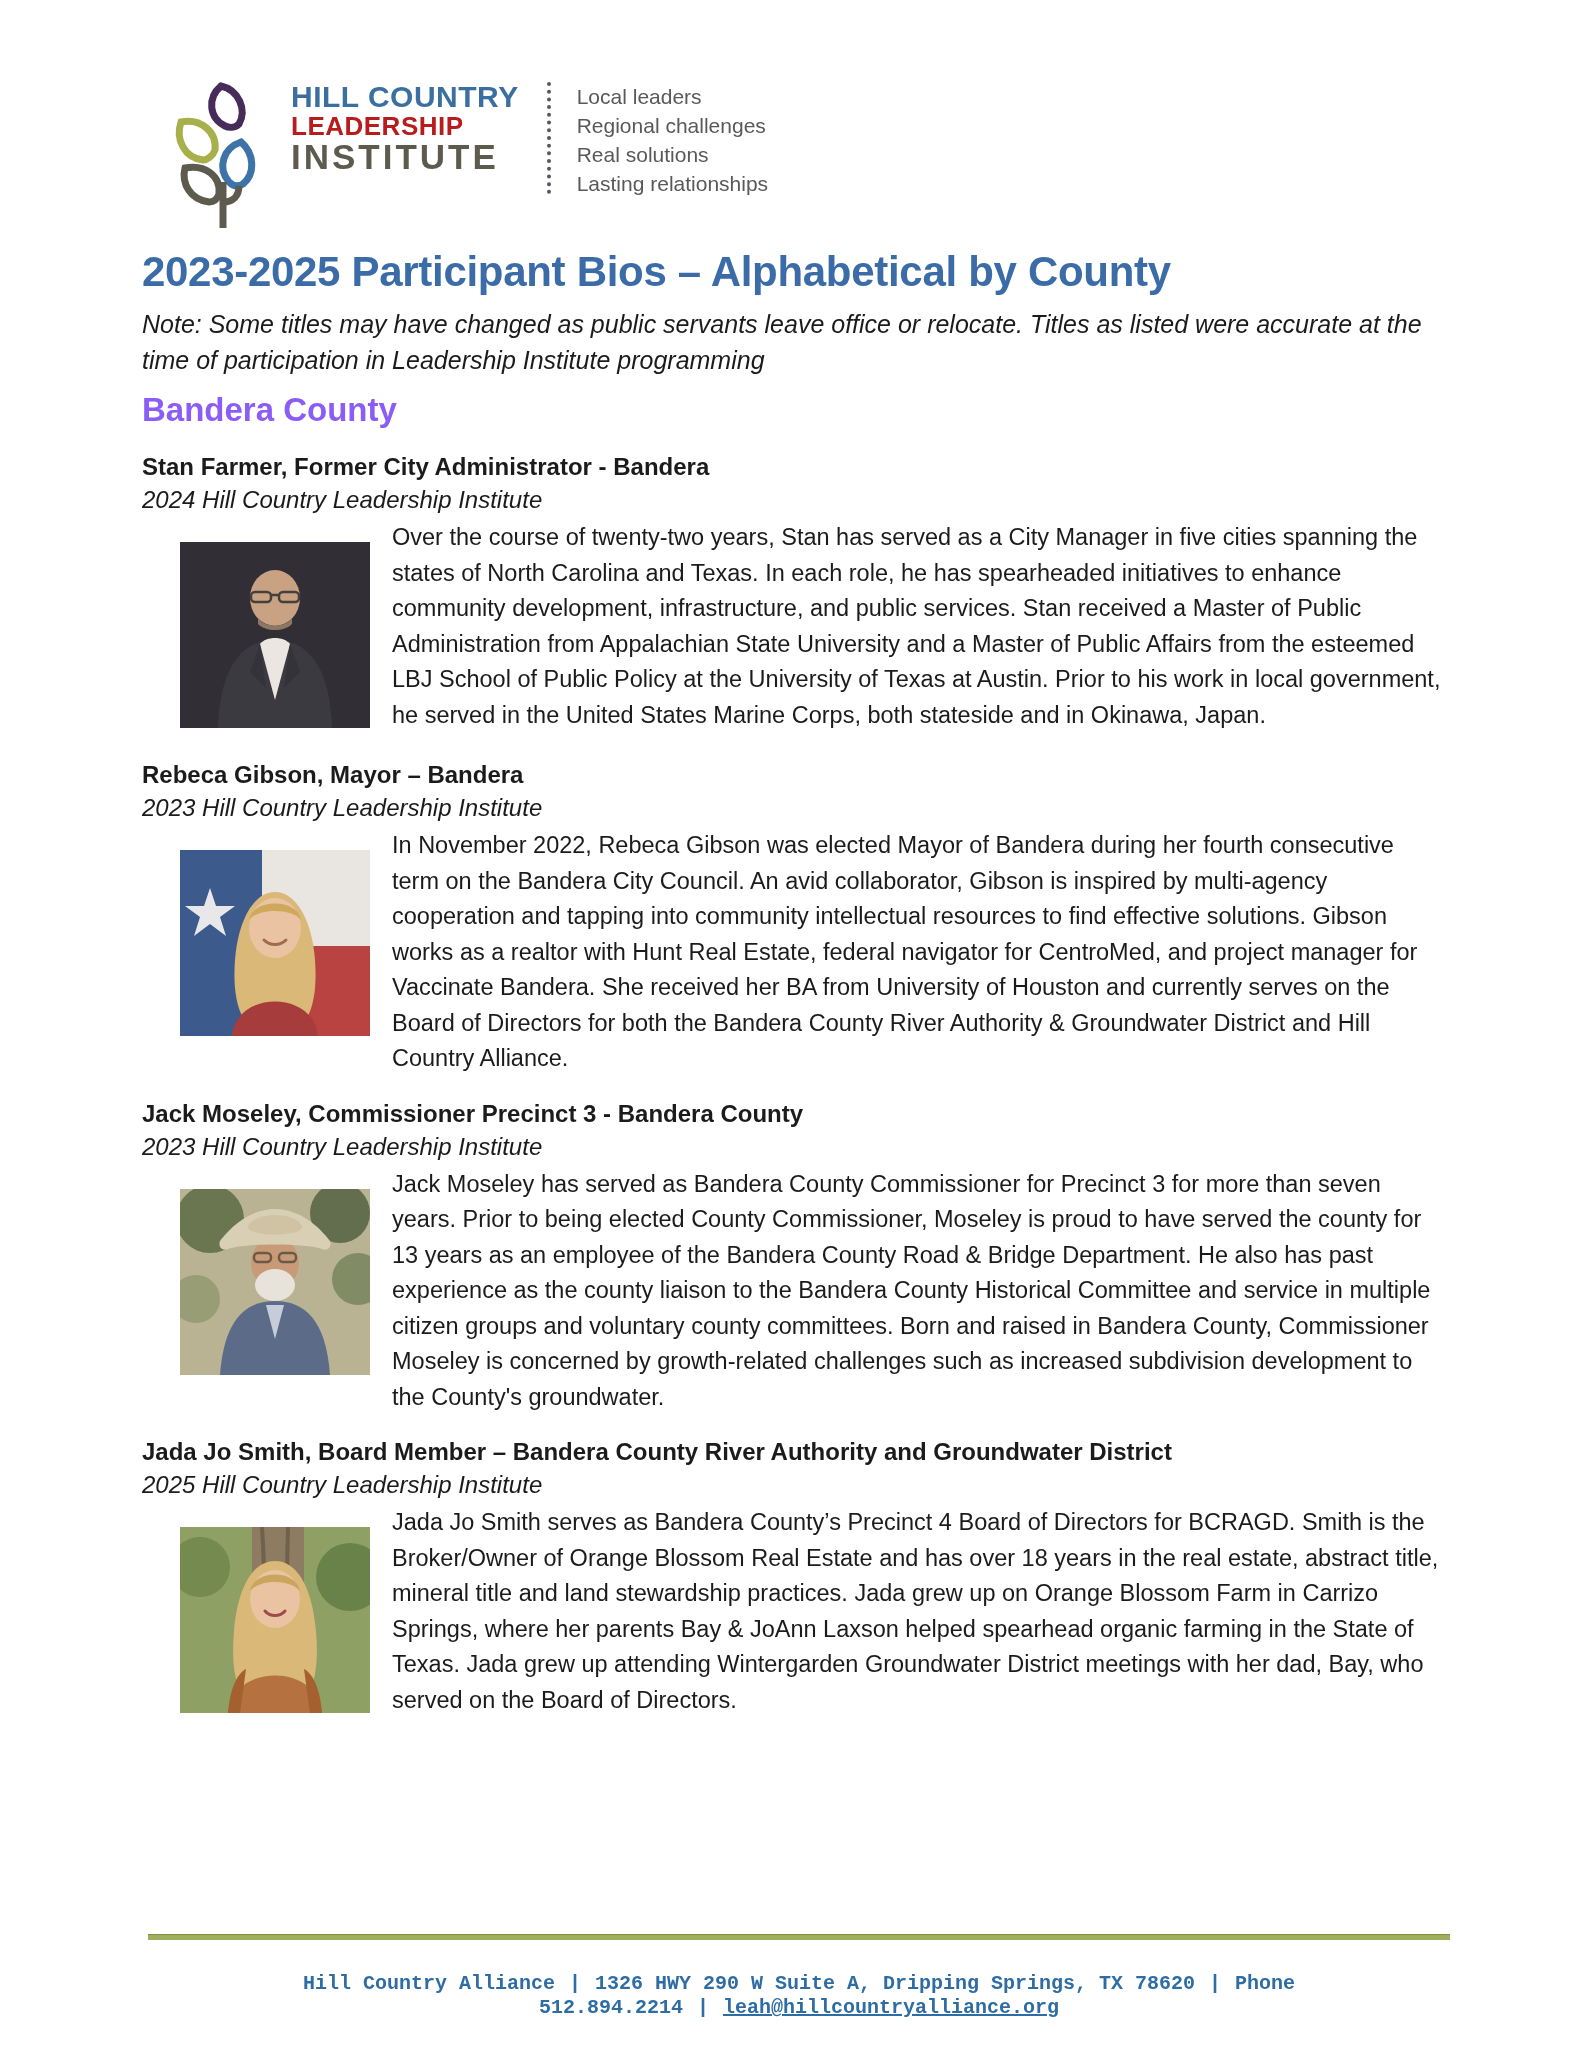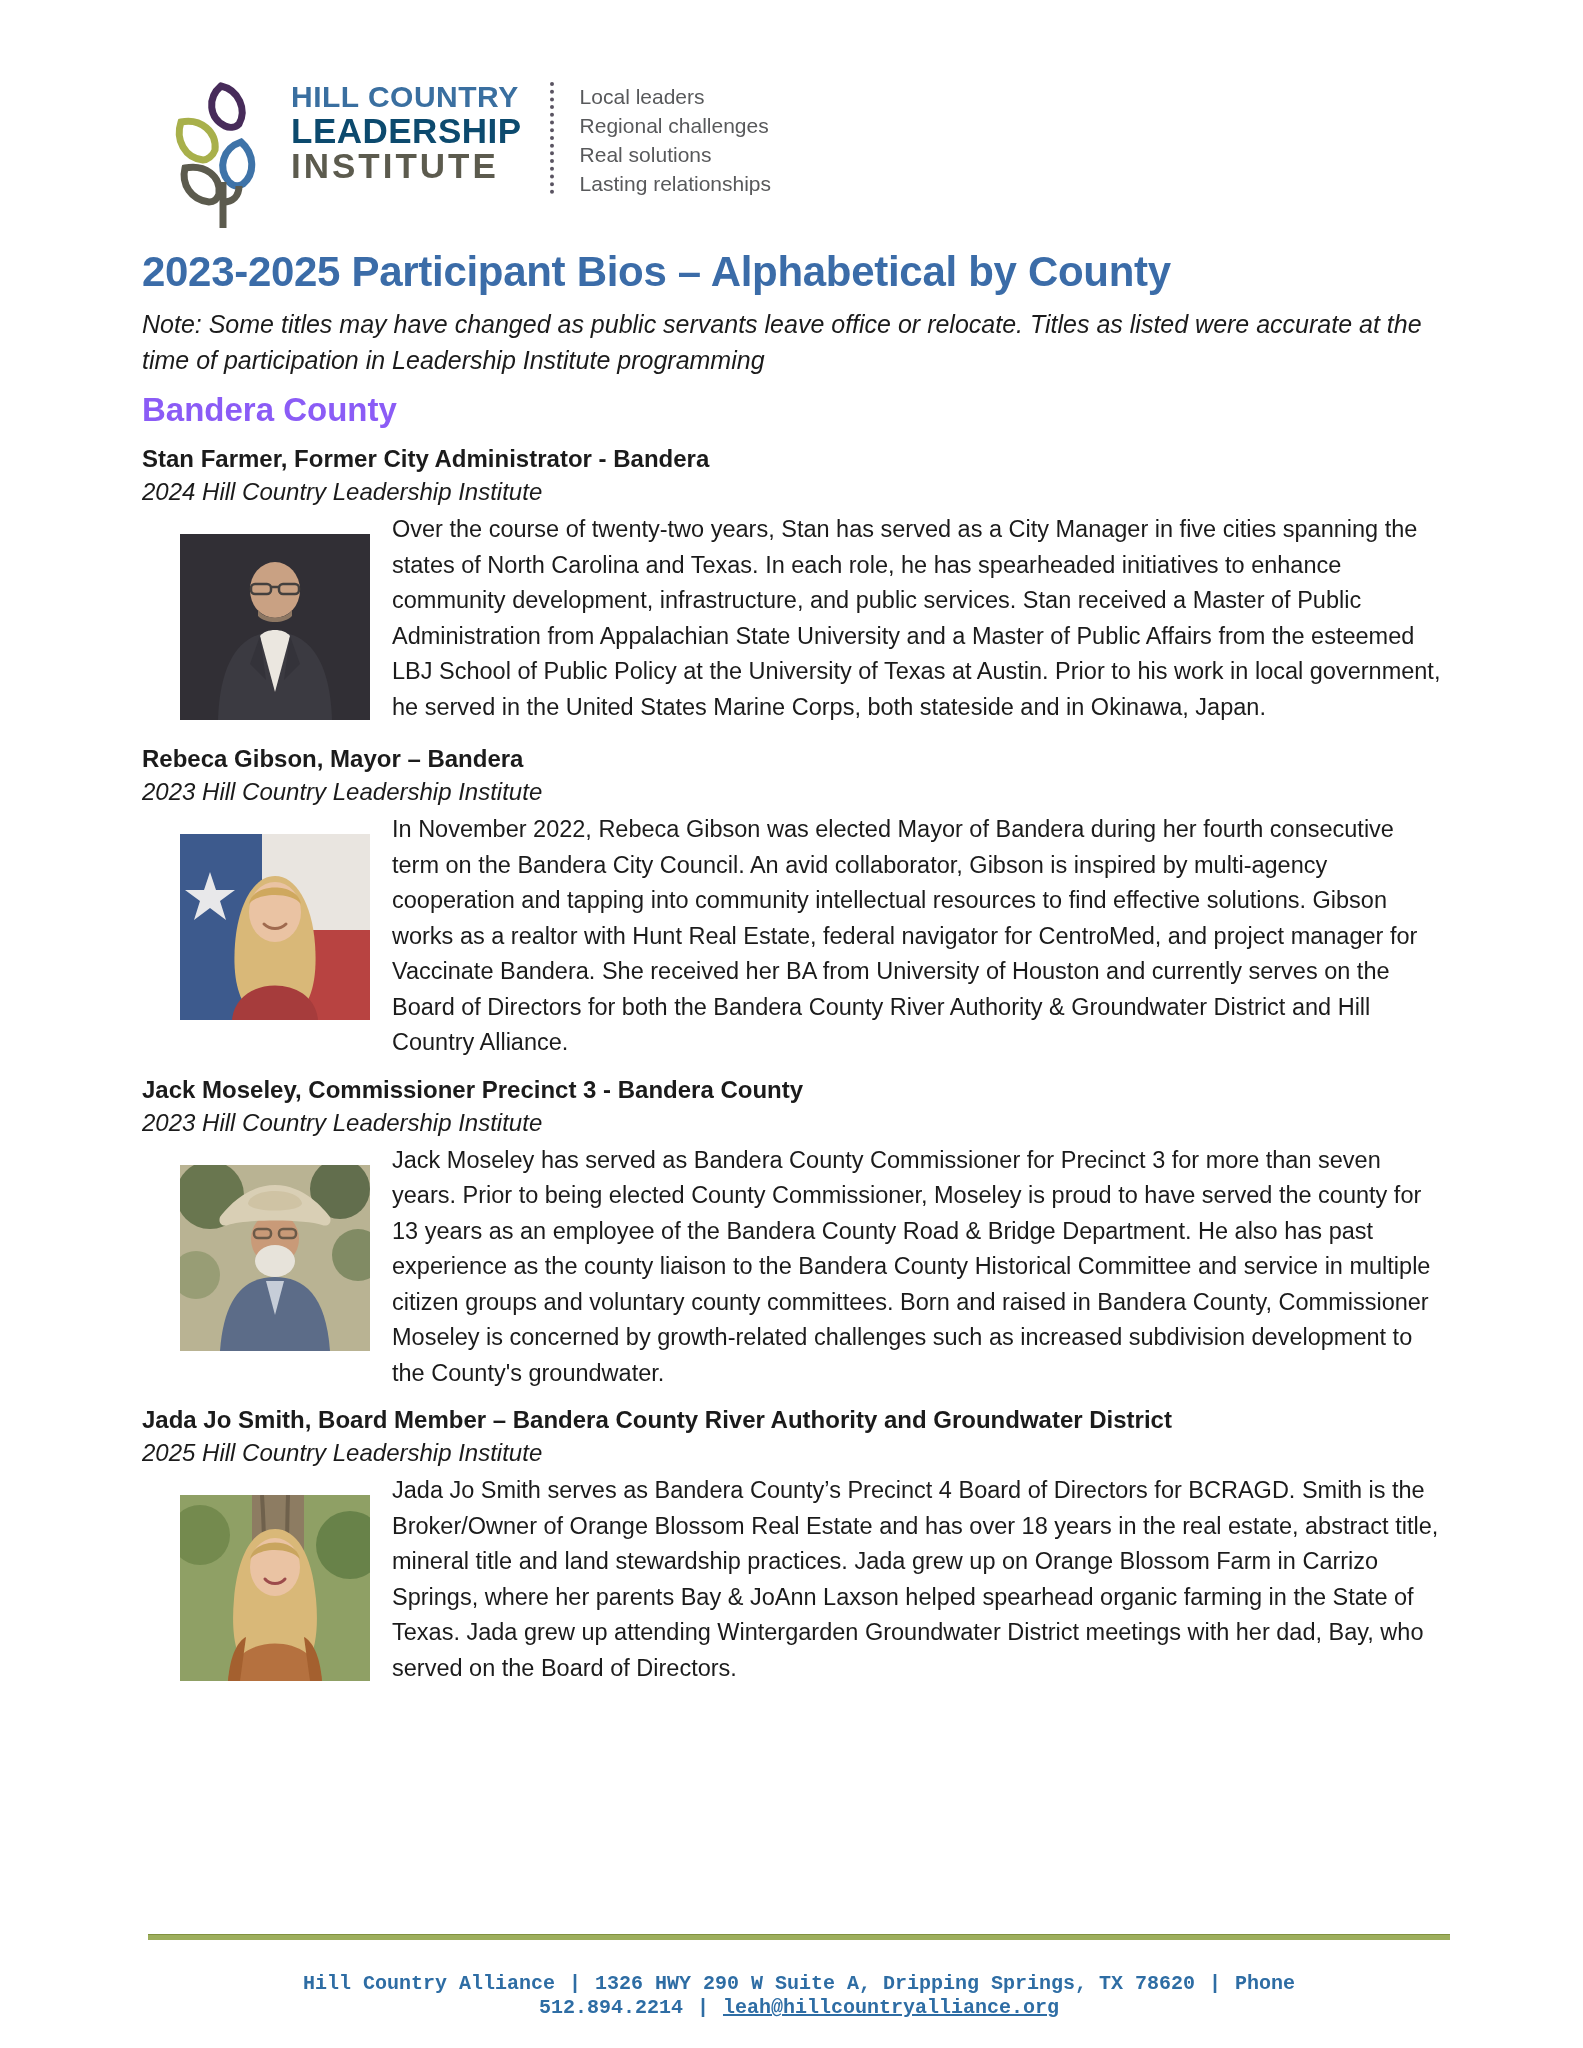--- a/index.html
+++ b/index.html
@@ -6,32 +6,32 @@
   .page {
     position:relative; width:1583px; height:2048px; background:#ffffff;
     font-family:"Liberation Sans", sans-serif; color:#1b1b1b; overflow:hidden;
   }
 
   
   .header { position:absolute; top:82px; left:163px; display:flex; align-items:flex-start; }
   .logo-mark { width:118px; height:148px; flex:0 0 auto; }
   .logo-text { margin-left:10px; line-height:1.02; }
   .logo-l1 { font-size:30px; font-weight:700; color:#3a6fa0; letter-spacing:0.5px; }
-  .logo-l2 { font-size:35px; font-weight:700; color:#0c4a6e; letter-spacing:0.5px; }
+  .logo-l2 { font-size:26px; font-weight:700; color:#b91c1c; letter-spacing:0.5px; }
   .logo-l3 { font-size:35px; font-weight:700; color:#5c5b4e; letter-spacing:3px; }
   .logo-divider { height:112px; width:0; border-left:4px dotted #5a5462; margin:0 26px 0 28px; }
   .taglines { font-size:21px; color:#58595b; line-height:29px; }
 
   
   .main { position:absolute; top:248px; left:142px; width:1300px; }
   .doc-title { font-size:42px; font-weight:600; color:#3b6ca8; line-height:48px; letter-spacing:-0.3px; }
   .doc-note  { margin-top:10px; font-size:25px; font-style:italic; line-height:36px; width:1296px; }
   .county-heading { margin-top:12px; font-size:33px; font-weight:600; color:#8b5cf6; line-height:40px; }
 
-  .bio { margin-top:12px; }
+  .bio { margin-top:20px; }
   .bio:first-of-type { margin-top:10px; }
   .bio::after { content:""; display:block; clear:both; }
   .bio-name { font-size:24px; font-weight:700; line-height:33px; }
   .bio-program { font-size:24px; font-weight:400; font-style:italic; line-height:33px; }
   .bio-body { margin-top:4px; font-size:23.5px; line-height:35.5px; }
   .photo {
     float:left; width:190px; height:186px; margin:22px 22px 10px 38px;
     display:block; background:#ddd;
   }
 

